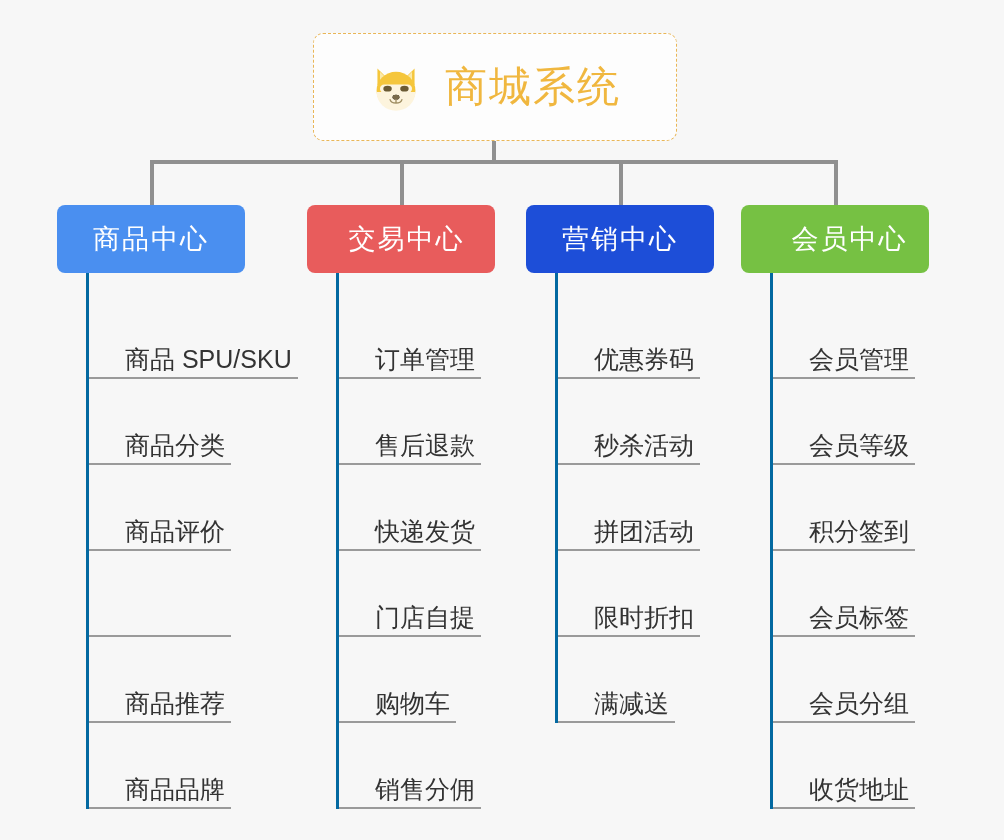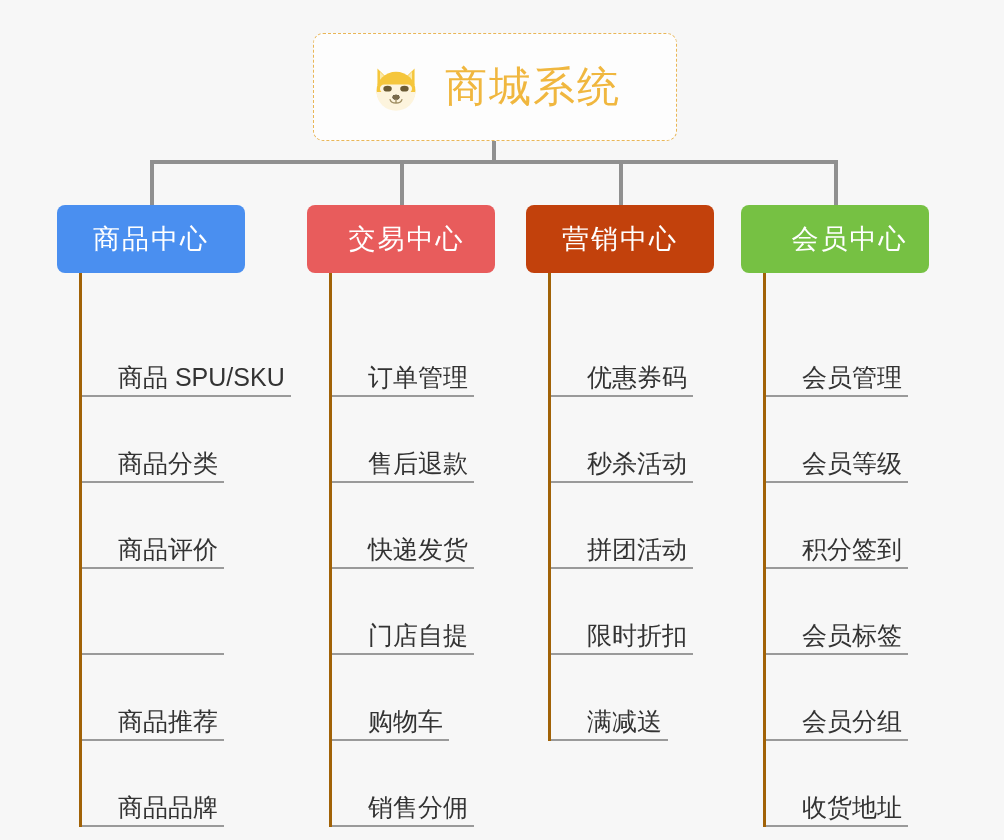--- a/index.html
+++ b/index.html
@@ -86,23 +86,23 @@
     white-space: nowrap;
   }
   .col-1 .cat-header { width: 188px; background: #4a8ff0; }
   .col-2 .cat-header { width: 188px; background: #e85c5c; }
   .col-3 .cat-header { width: 188px; background: #ebae3e; }
   .col-4 .cat-header { width: 188px; background: #76c143; }
 
   
   .leaf-list {
     position: relative;
-    margin-left: 22px;
-    border-left: 3px solid #a16207;
-    padding-top: 38px;
+    margin-left: 29px;
+    border-left: 3px solid #0369a1;
+    padding-top: 20px;
   }
   .leaf-item {
     height: 86px;
     box-sizing: border-box;
     display: flex;
     align-items: flex-end;
     position: relative;
   }
   .leaf-underline {
     position: absolute;
@@ -209,21 +209,21 @@
         <span class="leaf-underline" style="width: 117px;"></span>
       </div>
       <div class="leaf-item">
         <span class="leaf-label">销售分佣</span>
         <span class="leaf-underline" style="width: 142px;"></span>
       </div>
     </div>
   </div>
 
   <div class="col col-3">
-    <div class="cat-header" style="background: #c2410c;">
+    <div class="cat-header" style="background: #1d4ed8;">
       <span>营销中心</span>
     </div>
     <div class="leaf-list">
       <div class="leaf-item">
         <span class="leaf-label">优惠券码</span>
         <span class="leaf-underline" style="width: 142px;"></span>
       </div>
       <div class="leaf-item">
         <span class="leaf-label">秒杀活动</span>
         <span class="leaf-underline" style="width: 142px;"></span>

